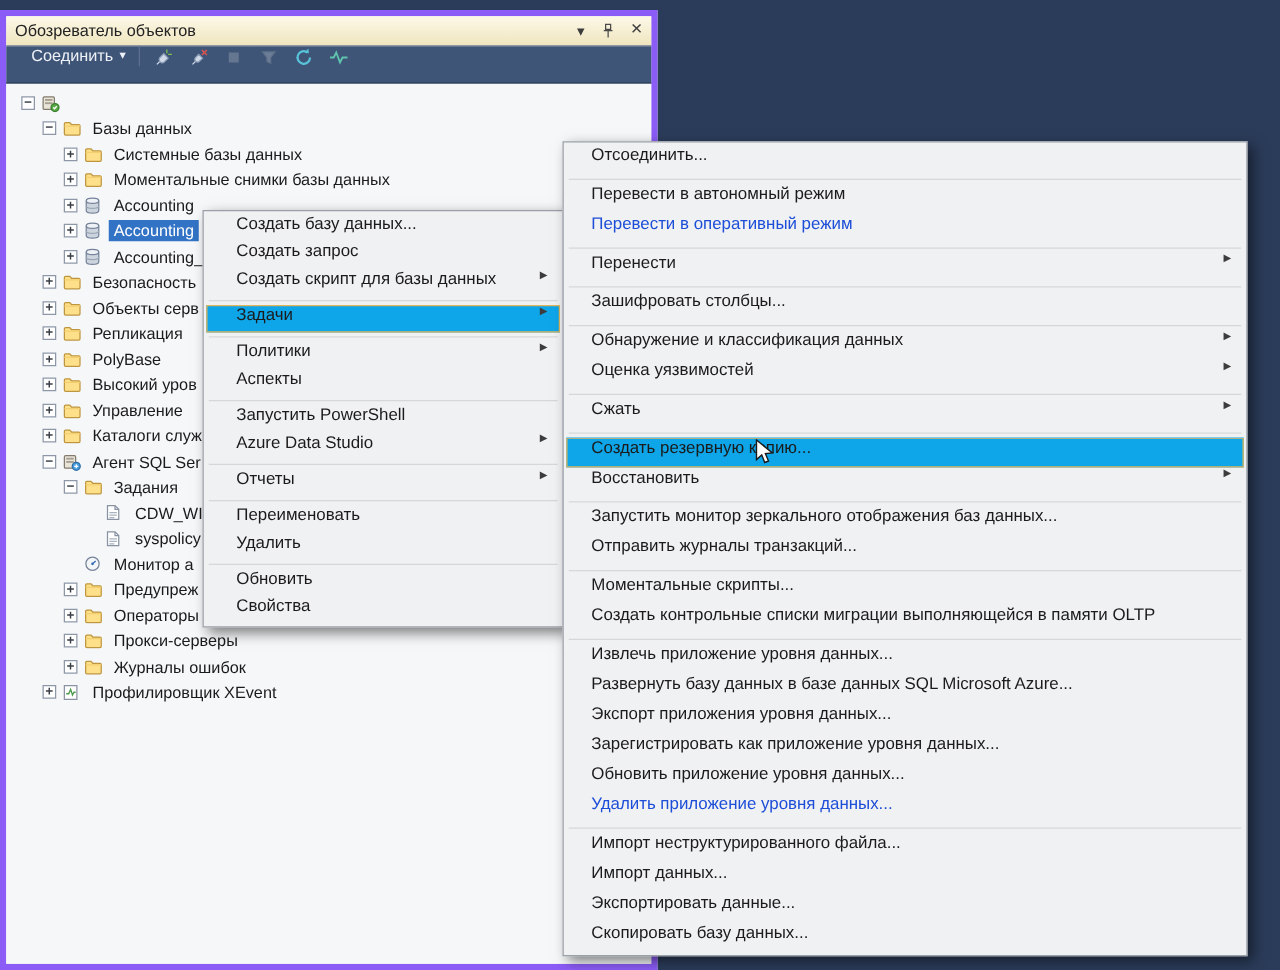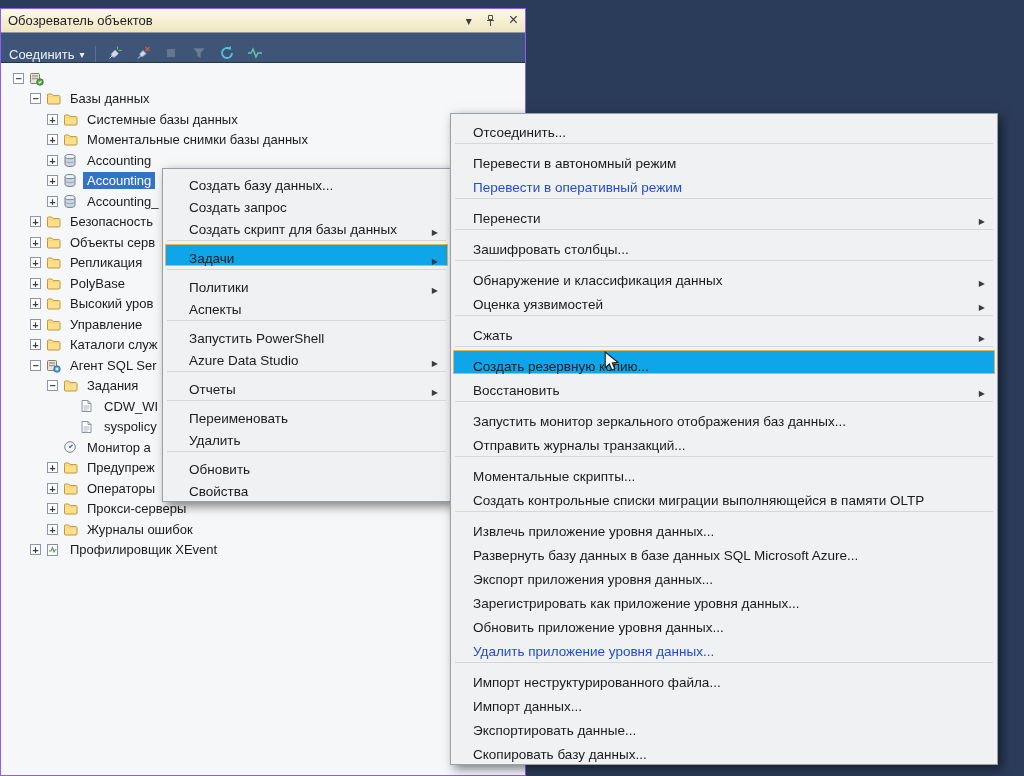--- a/index.html
+++ b/index.html
@@ -1,29 +1,29 @@
 <!DOCTYPE html>
 <html><head>
 <meta charset="utf-8">
 <style>
   html,body{margin:0;padding:0}
   body{width:1024px;height:776px;overflow:hidden;background:#2b3c5a;
        font-family:"Liberation Sans","DejaVu Sans",sans-serif;font-size:13px;color:#1b1b1b;position:relative}
   .app{position:relative;width:1024px;height:776px;overflow:hidden}
 
   
-  .panel{position:absolute;left:0;top:8px;width:526px;height:768px;border:1px solid #8b5cf6;
+  .panel{position:absolute;left:0;top:8px;width:526px;height:768px;border:5px solid #8b5cf6;
          box-sizing:border-box;display:flex;flex-direction:column;background:#f5f7f9;z-index:1}
   .panel-header{height:23px;flex:none;background:linear-gradient(#fdf9e8,#efe5bf);
                 display:flex;align-items:center;padding:0 7px;border-bottom:1px solid #8f96a3;color:#222}
   .hdr-icons{margin-left:auto;display:flex;align-items:center;gap:13px;color:#3c3c3c}
   .hdr-ic{font-size:12px;line-height:1;display:inline-flex;align-items:center}
   .hdr-ic.close{font-size:16px;margin-top:-2px}
   .toolbar{height:29px;flex:none;background:#3f5577;border-bottom:1px solid #24344f;
-           display:flex;align-items:flex-end;padding:0 8px;gap:10px}
+           display:flex;align-items:flex-start;padding:0 20px;gap:10px}
   .connect-btn{color:#eef2f8;display:inline-flex;align-items:center;gap:5px}
   .caret{font-size:10px}
   .tb-sep{width:1px;height:16px;background:#5d7093}
   .tb-ic{display:inline-flex;width:18px;height:18px;align-items:center;justify-content:center}
   .tb-ic.dim{opacity:.5}
 
   .tree{flex:1;background:#f5f7f9;padding-top:5px;overflow:hidden;white-space:nowrap}
   .tree-row{display:flex;align-items:center;height:20.5px}
   .expander{width:11px;height:11px;border:1px solid #8d97a8;background:#fff;color:#3a3f46;
             font:bold 10px/9px "DejaVu Sans Mono",monospace;text-align:center;box-sizing:border-box;
@@ -31,21 +31,21 @@
   .expander.none{visibility:hidden}
   .tree-ic{width:16px;height:15px;flex:none;margin-right:4px;display:inline-flex;align-items:center}
   .tree-label{padding:1px 4px}
   .tree-label.sel{background:#3273c5;color:#fff}
 
   
   .menu{position:absolute;background:#f0f1f3;border:1px solid #9aa0a8;padding:2px;box-sizing:border-box;
         box-shadow:4px 4px 10px rgba(0,0,0,.5);font-size:13.5px;color:#1b1b1b}
   #context-menu{left:162px;top:168px;width:289px;z-index:10}
   #tasks-submenu{left:450px;top:113px;width:548px;z-index:20}
-  .menu-item{display:flex;align-items:flex-end;height:22px;padding:0 10px 0 24px}
+  .menu-item{display:flex;align-items:flex-start;height:22px;padding:0 10px 0 24px}
   #tasks-submenu .menu-item{height:24px;padding-left:20px}
   .menu-arrow{margin-left:auto;font-size:8px;color:#3c3c3c}
   .menu-item.hl{background:#0ea5e9;box-shadow:inset 0 0 0 1px #dfb45a}
   .menu-item.dis{color:#1d4ed8}
   .menu-sep{height:1px;background:#d5d7d9;margin:3px 2px}
 
   .cursor{position:absolute;left:604px;top:351px;z-index:100}
 </style>
 </head>
 <body>

